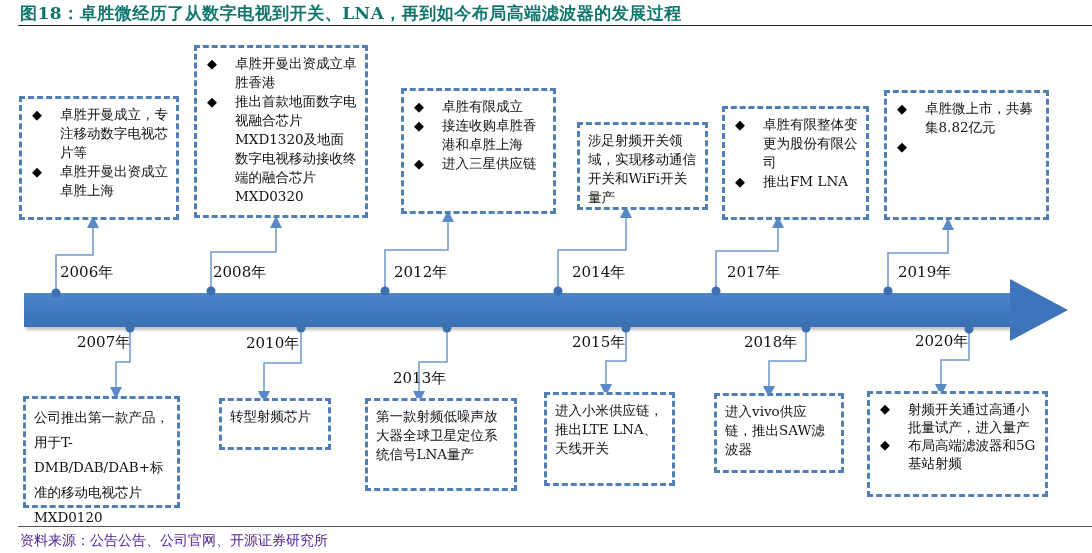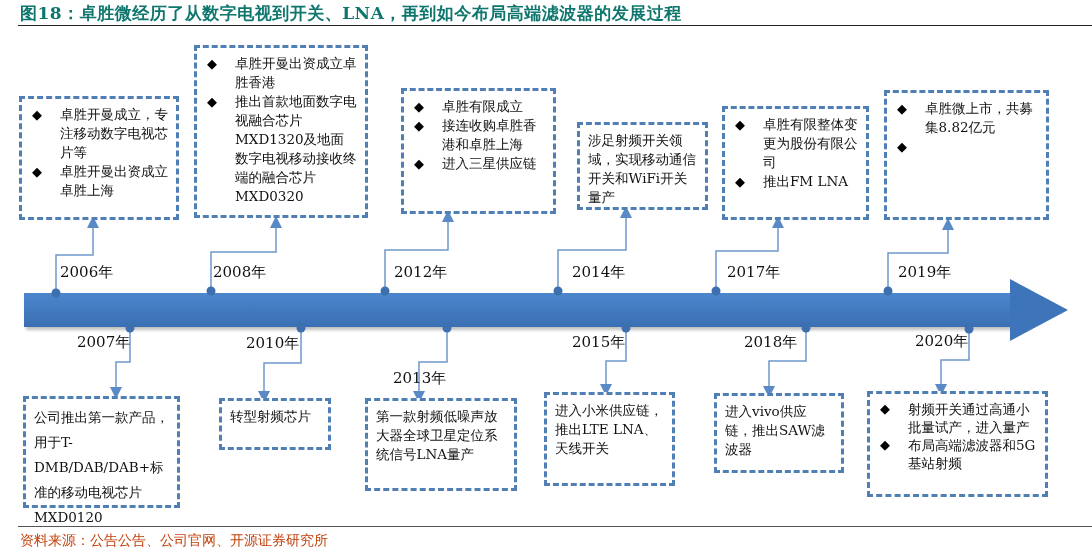--- a/index.html
+++ b/index.html
@@ -2,21 +2,21 @@
 <html><head>
 <meta charset="utf-8">
 <style>
   html, body { margin: 0; padding: 0; background: #ffffff; }
   body { width: 1092px; height: 553px; position: relative; overflow: hidden;
          font-family: "DejaVu Serif", "Liberation Serif", serif; color: #111; }
   .title { position: absolute; left: 20px; top: 2px; font-size: 17px; font-weight: bold;
            color: #0f766e; font-family: "DejaVu Serif", serif; letter-spacing: 0.5px; white-space: nowrap; }
   .title-rule { position: absolute; left: 18px; top: 25px; width: 1080px; height: 1px; background: #222; }
   .foot-rule { position: absolute; left: 18px; top: 526px; width: 1074px; height: 1px; background: #555; }
-  .source { position: absolute; left: 20px; top: 532px; font-size: 14px; color: #c2410c; white-space: nowrap; }
+  .source { position: absolute; left: 20px; top: 532px; font-size: 14px; color: #4c1d95; white-space: nowrap; }
 
   .box { position: absolute; border: 3px dashed #4f7fb5; box-sizing: border-box; font-size: 13.5px;
          line-height: 19px; padding: 6px 8px; background: #fff; }
   .box ul { list-style: none; margin: 0; padding: 0; }
   .box li { position: relative; padding-left: 30px; }
   .box li .bullet { position: absolute; left: 2px; top: 0; font-size: 13px; color: #000; }
   .box .plain { white-space: pre-wrap; }
 
   .axis { position: absolute; left: 24px; top: 293px; width: 1000px; height: 34px;
           background: linear-gradient(#4c86cc, #3a6fb3); box-shadow: 2px 3px 3px rgba(0,0,0,0.25); }

